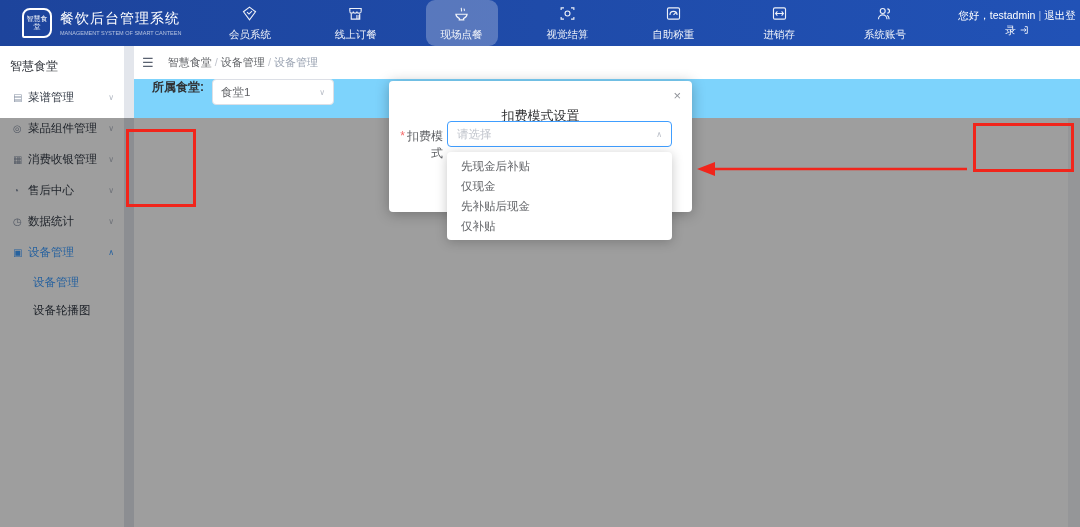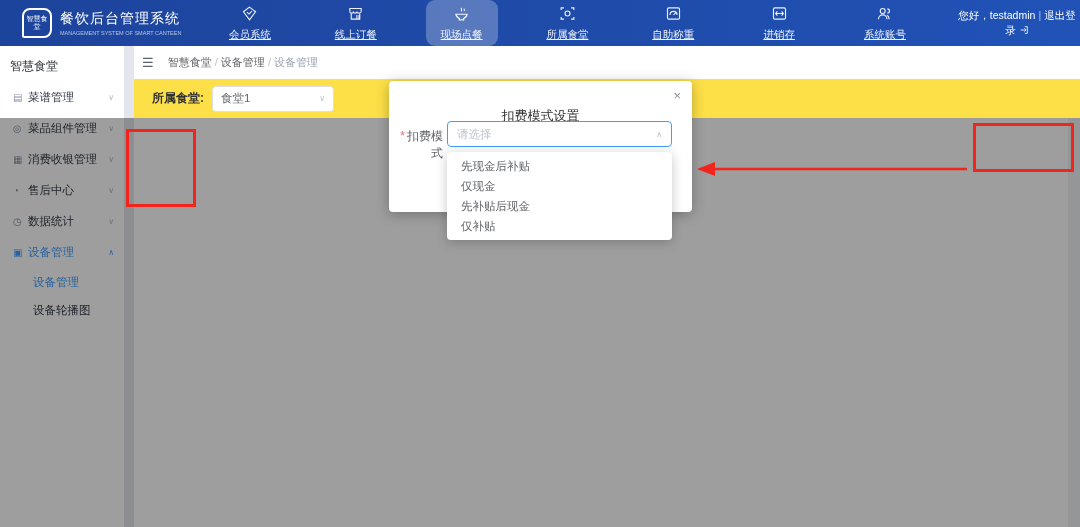--- a/index.html
+++ b/index.html
@@ -6,21 +6,21 @@
   body{width:1080px;height:527px;overflow:hidden;font-family:"Liberation Sans","DejaVu Sans",sans-serif;background:#f0f2f5;}
   .stage{position:absolute;left:0;top:0;width:1080px;height:527px;overflow:hidden;background:#f0f2f5;}
 
   
   .app-header{position:absolute;left:0;top:0;width:1080px;height:46px;background:linear-gradient(90deg,#1d449c,#2152b6);z-index:10;display:flex;align-items:center;}
   .logo-wrap{display:flex;align-items:center;gap:8px;padding-left:22px;width:175px;flex:0 0 auto;}
   .logo-mark{width:30px;height:30px;border:2px solid #fff;border-radius:8px 8px 8px 2px;color:#fff;font-size:7px;display:flex;align-items:center;justify-content:center;text-align:center;line-height:1.1;box-sizing:border-box;}
   .logo-text .t1{color:#fff;font-size:14px;letter-spacing:1px;}
   .logo-text .t2{color:rgba(255,255,255,.65);font-size:6px;transform:scale(.92);transform-origin:left;white-space:nowrap;margin-top:2px;}
   .nav{flex:1;display:flex;justify-content:space-around;padding:0 20px 0 0;height:46px;}
-  .nav-item{width:72px;height:46px;display:flex;flex-direction:column;align-items:center;justify-content:center;color:rgba(255,255,255,.92);cursor:pointer;box-sizing:border-box;text-decoration:underline;}
+  .nav-item{width:72px;height:46px;display:flex;flex-direction:column;align-items:center;justify-content:center;color:rgba(255,255,255,.92);cursor:pointer;box-sizing:border-box;}
   .nav-item svg{width:17px;height:17px;}
   .nav-item .nav-label{font-size:10.5px;margin-top:2px;white-space:nowrap;}
   .nav-item.active{background:rgba(255,255,255,.26);border-radius:9px;}
   .user-area{flex:0 0 auto;width:118px;color:#fff;font-size:10.5px;text-align:center;line-height:1.45;padding-right:4px;}
   .user-area .sep{color:rgba(255,255,255,.6);padding:0 3px;}
   .user-area svg{width:10px;height:10px;vertical-align:-1px;}
 
   
   .sidebar{position:absolute;left:0;top:46px;width:124px;height:481px;background:#ffffff;z-index:5;}
   .side-title{position:absolute;left:10px;top:12px;font-size:12px;color:#2b2f36;}
@@ -36,21 +36,21 @@
 
   .gap-strip{position:absolute;left:124px;top:46px;width:10px;height:481px;background:#e3e6ec;z-index:4;}
 
   
   .crumb-row{position:absolute;left:134px;top:46px;width:946px;height:33px;background:#fff;border-bottom:1px solid #ededed;display:flex;align-items:center;z-index:5;}
   .collapse-ic{font-size:13px;color:#5a6270;margin:0 14px 0 8px;cursor:pointer;}
   .crumbs{font-size:11px;color:#606266;}
   .crumbs .crumb{cursor:pointer;}
   .crumbs .crumb + .crumb::before{content:" / ";color:#c0c4cc;cursor:default;}
   .crumbs .crumb.last{color:#9aa3b2;cursor:default;}
-  .canteen-row{position:absolute;left:134px;top:79px;width:946px;height:39px;background:#fde047;display:flex;align-items:center;z-index:5;}
+  .canteen-row{position:absolute;left:134px;top:79px;width:946px;height:39px;background:#7dd3fc;display:flex;align-items:flex-start;z-index:5;}
   .canteen-label{font-size:12px;font-weight:bold;color:#303133;margin-left:18px;}
   .canteen-select{margin-left:8px;width:104px;height:24px;border:1px solid #dcdfe6;border-radius:4px;background:#fff;display:flex;align-items:center;justify-content:space-between;padding:0 8px;cursor:pointer;}
   .canteen-select .val{font-size:11.5px;color:#606266;}
   .chev-glyph{font-size:8px;color:#b9bec7;}
 
   
   .card{position:absolute;left:134px;top:118px;width:934px;height:409px;background:#ffffff;z-index:3;}
   .search-input{position:absolute;left:146px;top:140px;width:100px;height:26px;border:1px solid #dcdfe6;border-radius:4px;background:#fff;box-sizing:border-box;font-size:10.5px;color:#606266;padding:0 6px;font-family:inherit;}
   .search-input::placeholder{color:#c0c4cc;}
   .type-label{position:absolute;left:258px;top:147px;font-size:12px;font-weight:bold;color:#303133;}
@@ -125,21 +125,21 @@
               <path d="M4 13h16a8 8 0 0 1-5.2 6.2l.4 1.8H8.8l.4-1.8A8 8 0 0 1 4 13Z"></path>
               <path d="M12 4c-1.4 1.5 1.4 3-.4 5M16 5c-.9 1 .9 2-.3 3.4"></path>
             </svg></span>
         <span class="nav-label">现场点餐</span>
       </div>
       <div class="nav-item">
         <span><svg viewBox="0 0 24 24" fill="none" stroke="currentColor" stroke-width="1.6">
               <path d="M3 7V4h4M17 4h4v3M21 17v3h-4M7 20H3v-3"></path>
               <circle cx="12" cy="12" r="3.5"></circle>
             </svg></span>
-        <span class="nav-label">所属食堂</span>
+        <span class="nav-label">视觉结算</span>
       </div>
       <div class="nav-item">
         <span><svg viewBox="0 0 24 24" fill="none" stroke="currentColor" stroke-width="1.6">
               <rect x="3.5" y="4" width="17" height="16" rx="2"></rect>
               <path d="M7 14a5 5 0 0 1 10 0M12 14l3-3"></path>
             </svg></span>
         <span class="nav-label">自助称重</span>
       </div>
       <div class="nav-item">
         <span><svg viewBox="0 0 24 24" fill="none" stroke="currentColor" stroke-width="1.6">

